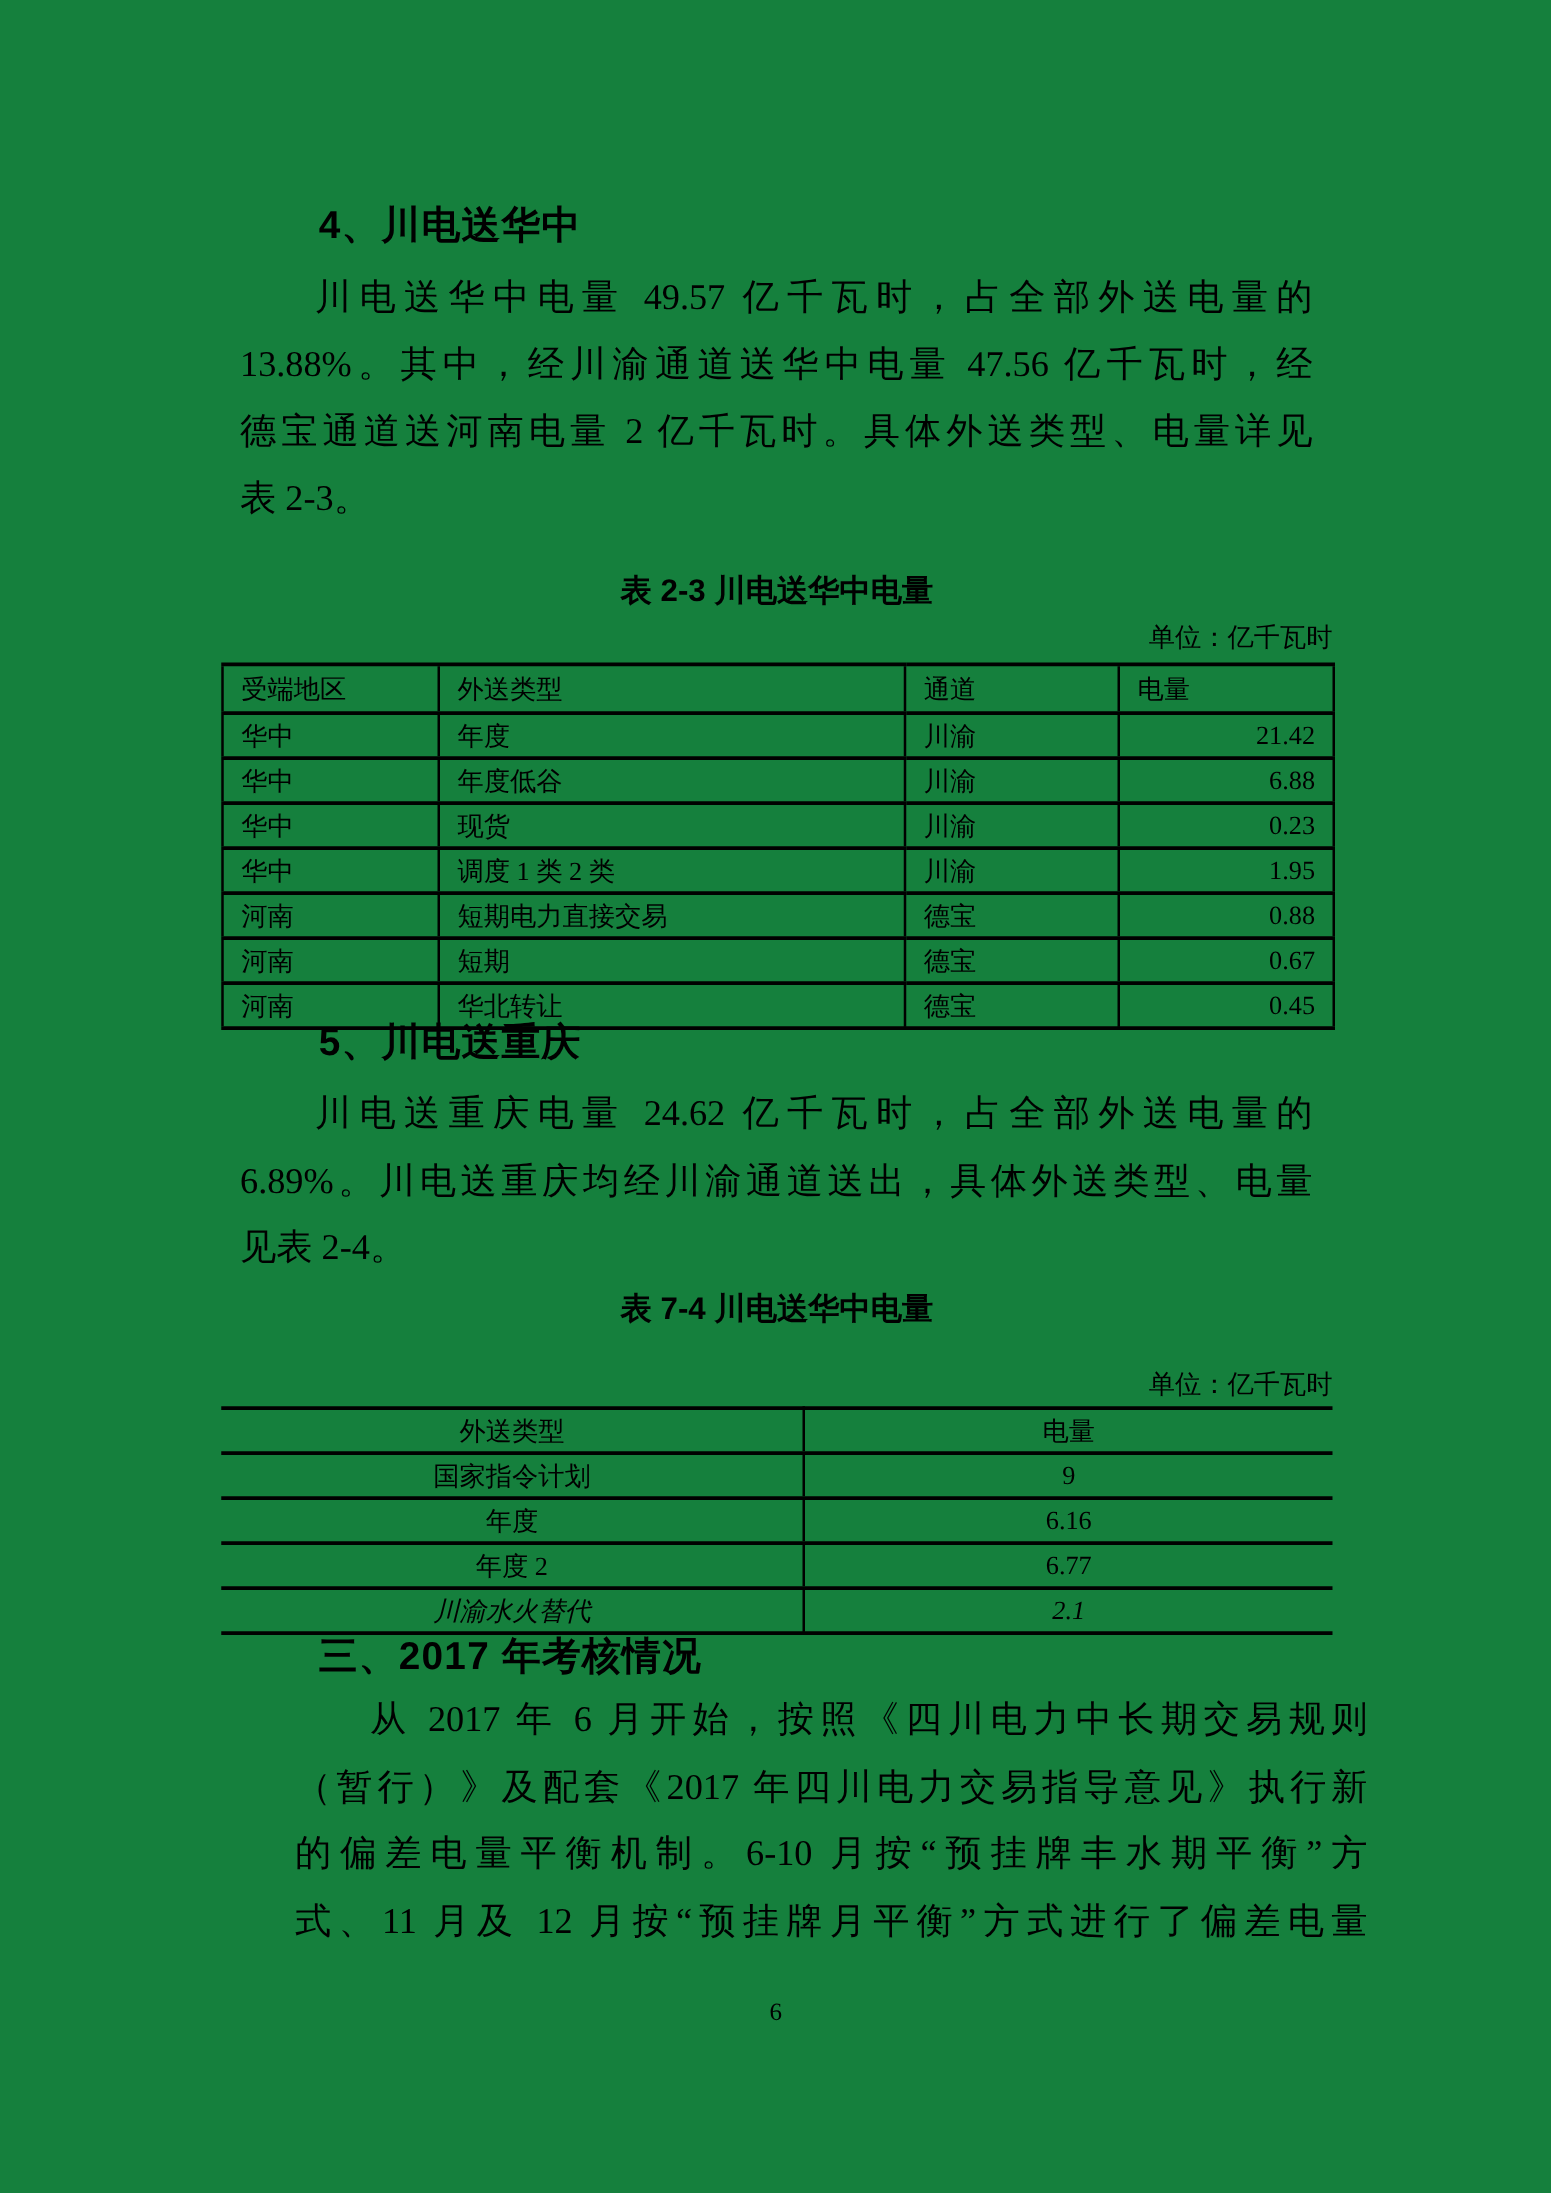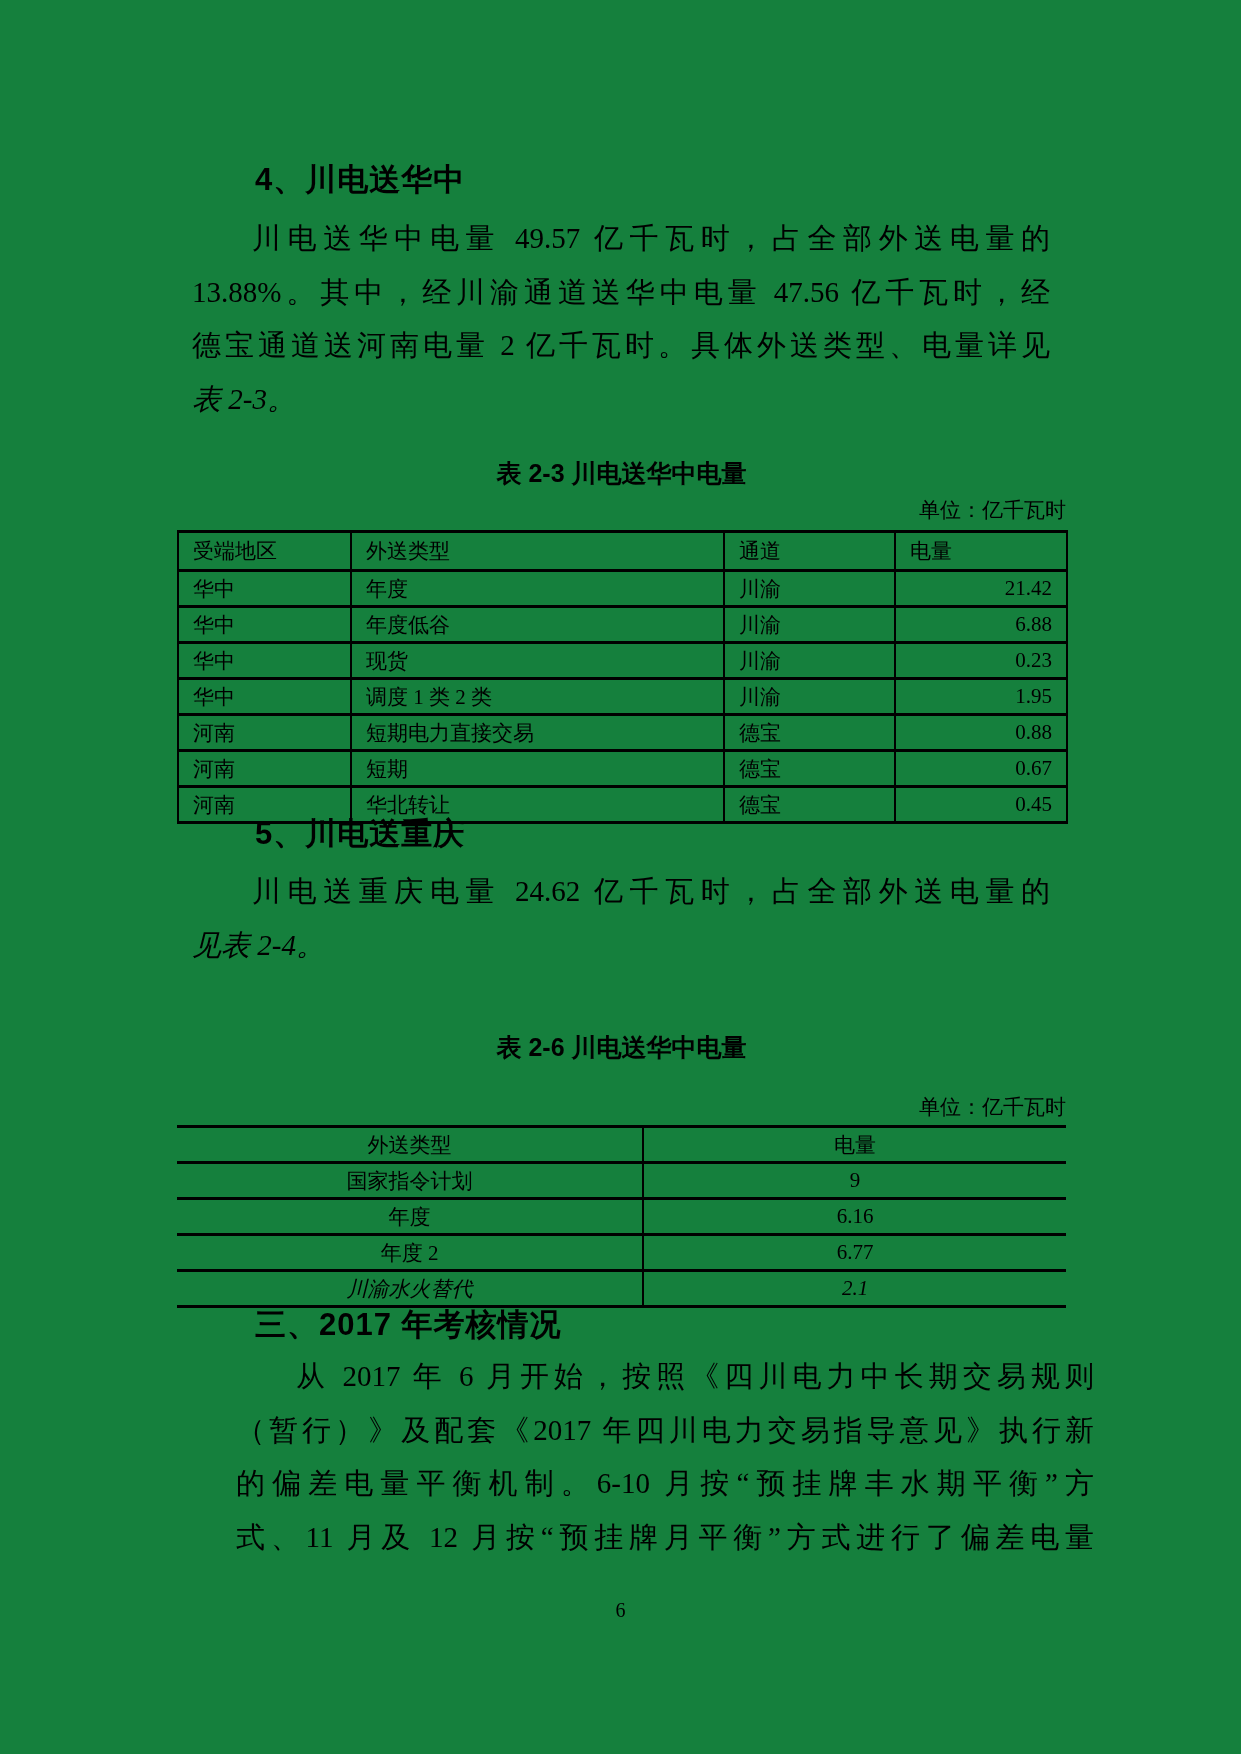--- a/index.html
+++ b/index.html
@@ -11,21 +11,21 @@
   .heading {
     position:absolute; left:255px; margin:0;
     font-family:"Liberation Sans","DejaVu Sans",sans-serif;
     font-weight:bold; font-size:31px; line-height:40px; letter-spacing:1px;
   }
   .para {
     position:absolute; left:192px; width:858px;
     font-size:29px; line-height:53.5px;
   }
   .pline { text-align:justify; text-align-last:justify; height:53.5px; overflow:hidden; }
-  .pline.short { text-align-last:left;font-style:italic; }
+  .pline.short { text-align-last:left; }
   .pline.indent { text-indent:60px; }
   .tbl-title {
     position:absolute; left:177px; width:889px; text-align:center;
     font-family:"Liberation Sans","DejaVu Sans",sans-serif;
     font-weight:bold; font-size:25px; line-height:34px;
   }
   .unit {
     position:absolute; left:192px; width:874px; text-align:right;
     font-size:21px; line-height:26px;
   }
@@ -130,24 +130,25 @@
         <td>德宝</td>
         <td class="num">0.45</td>
       </tr>
     </tbody>
   </table>
 
   <h2 class="heading" style="top:814px;">5、川电送重庆</h2>
 
   <div class="para" style="top:865px;">
     <div class="pline indent">川电送重庆电量 24.62 亿千瓦时，占全部外送电量的</div>
+    <div class="pline">6.89%。川电送重庆均经川渝通道送出，具体外送类型、电量</div>
     <div class="pline short">见表 2-4。</div>
   </div>
 
-  <div class="tbl-title" style="top:1030px;">表 2-6 川电送华中电量</div>
+  <div class="tbl-title" style="top:1030px;">表 7-4 川电送华中电量</div>
   <div class="unit" style="top:1094px;">单位：亿千瓦时</div>
 
   <table class="t24" style="top:1125px;">
     <colgroup>
         <col style="width:466px">
         <col style="width:423px">
       </colgroup>
     <thead>
       <tr>
         <th class="c0">外送类型</th>

